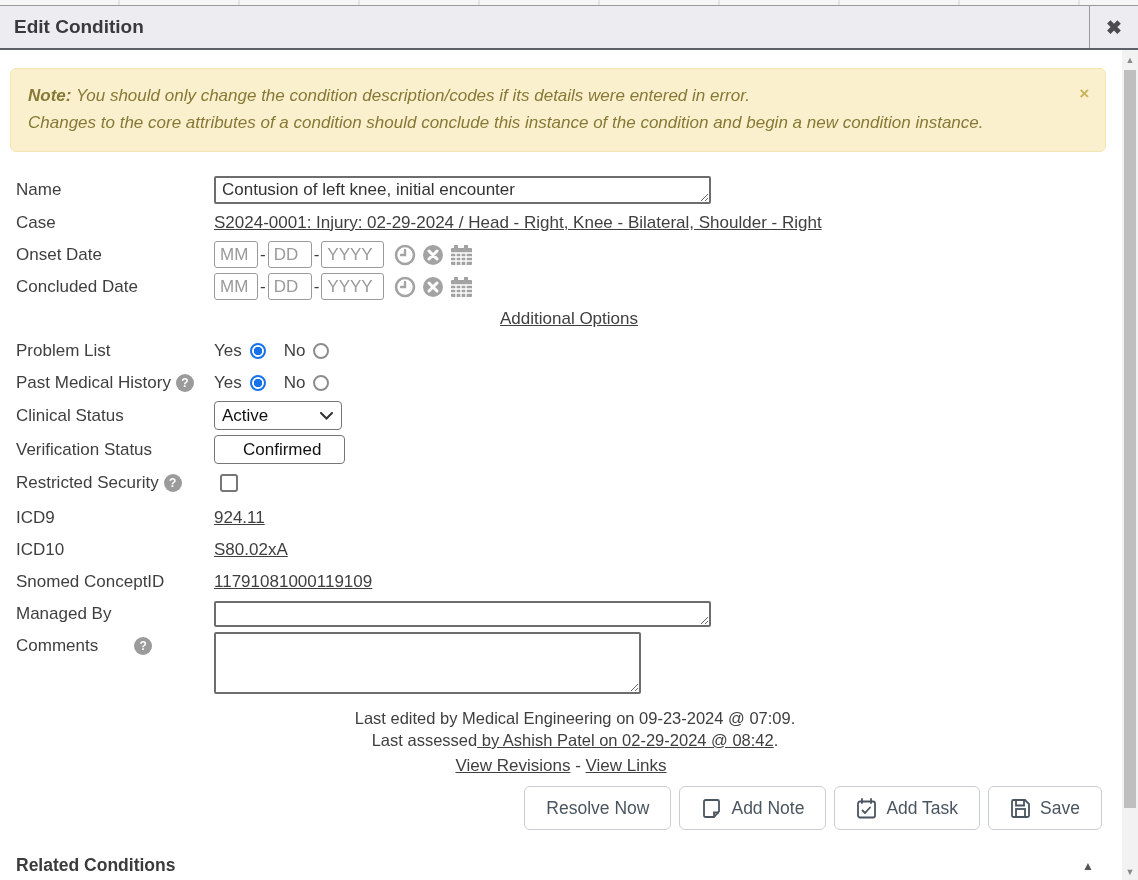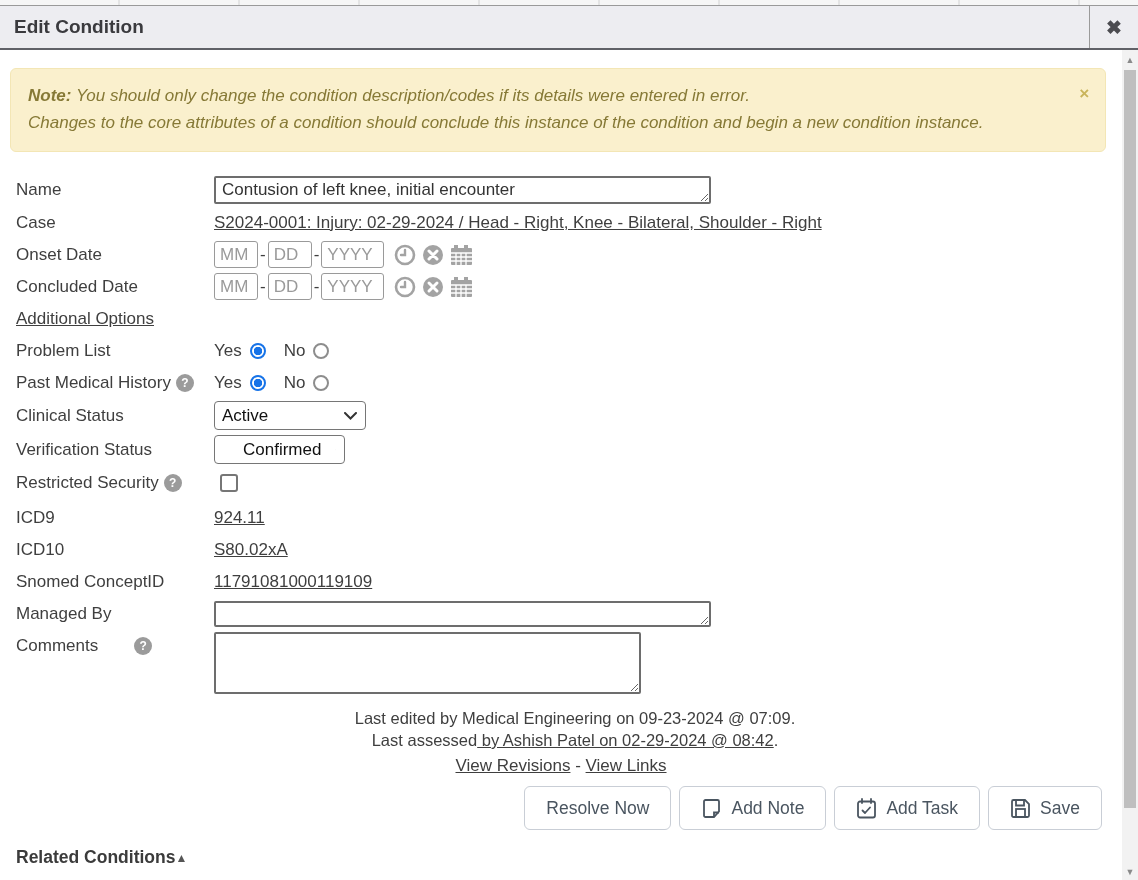--- a/index.html
+++ b/index.html
@@ -62,40 +62,40 @@
   .radio-group { display:flex; align-items:center; font-size:17px; gap:8px; }
   .radio { width:16px; height:16px; border-radius:50%; border:2px solid #8d8d8d;
            display:inline-block; background:#fff; cursor:pointer; }
   .radio.checked { border:2px solid #1673e8;
                    background:radial-gradient(circle,#1673e8 0 4px,#fff 4.5px 100%); }
   .radio-no { margin-left:10px; }
 
   .fake-select { height:29px; border:1px solid #767676; border-radius:4px; background:#fff;
                  display:inline-flex; align-items:center; justify-content:space-between;
                  font-size:17px; color:#111; padding:0 8px 0 7px; cursor:pointer; gap:14px; }
-  .fake-select.w1 { width:152px; } .fake-select.w2 { width:131px;padding-left:28px; }
+  .fake-select.w1 { width:128px; } .fake-select.w2 { width:131px;padding-left:28px; }
 
   .checkbox { width:18px; height:18px; border:2px solid #767676; border-radius:3px;
               background:#fff; display:inline-block; cursor:pointer; }
 
   
   .audit { text-align:center; font-size:16.5px; color:#3f3f3f; margin-top:14px; line-height:21px; }
   .audit .ln { margin-bottom:1px;padding-left:28px; }
   .view-links { text-align:center; font-size:17px; margin-top:5px; }
 
   
   .btn-row { position:absolute; right:20px; bottom:50px; display:flex; gap:8px; }
   .btn { height:44px; background:#fff; border:1px solid #c9ced6; border-radius:6px;
          display:flex; align-items:center; justify-content:center; gap:9px; padding:0 21px;
          font-size:17.5px; color:#4a5560; cursor:pointer;text-align:right; }
   .btn svg { display:block; }
 
   
-  .related { position:absolute; left:16px; right:28px; bottom:12px; display:flex;
-             align-items:center; }
+  .related { position:absolute; left:16px; right:28px; bottom:4px; display:flex;
+             align-items:center; justify-content:space-between; }
   .related-title { font-size:17.5px; font-weight:bold; color:#3b3b3b; }
   .collapse-arrow { color:#555; font-size:12px; cursor:pointer; }
 </style>
 </head>
 <body>
 
 <div class="top-strip"></div>
 
 <div class="modal-header">
   <div class="modal-title">Edit Condition</div>
@@ -169,21 +169,21 @@
             </svg>
           <svg width="23" height="22" viewBox="0 0 23 22">
               <rect x="1" y="4" width="21" height="17" fill="#a3a3a3" rx="1"></rect>
               <rect x="4" y="1" width="4" height="5" fill="#a3a3a3"></rect>
               <rect x="14" y="1" width="4" height="5" fill="#a3a3a3"></rect>
               <path d="M1 9h21M6 9v12M11 9v12M16 9v12M1 13h21M1 17h21" stroke="#fff" stroke-width="1.3"></path>
             </svg>
         </span>
       </div>
 
-      <div class="row" style="">
+      <div class="row" style="justify-content:center;">
         <a class="plain">Additional Options</a>
       </div>
 
       <div class="row">
         <span class="lbl">Problem List</span>
         <span class="radio-group">
           <span>Yes</span>
           <span class="radio checked"></span>
           <span class="radio-no">No</span>
           <span class="radio"></span>

